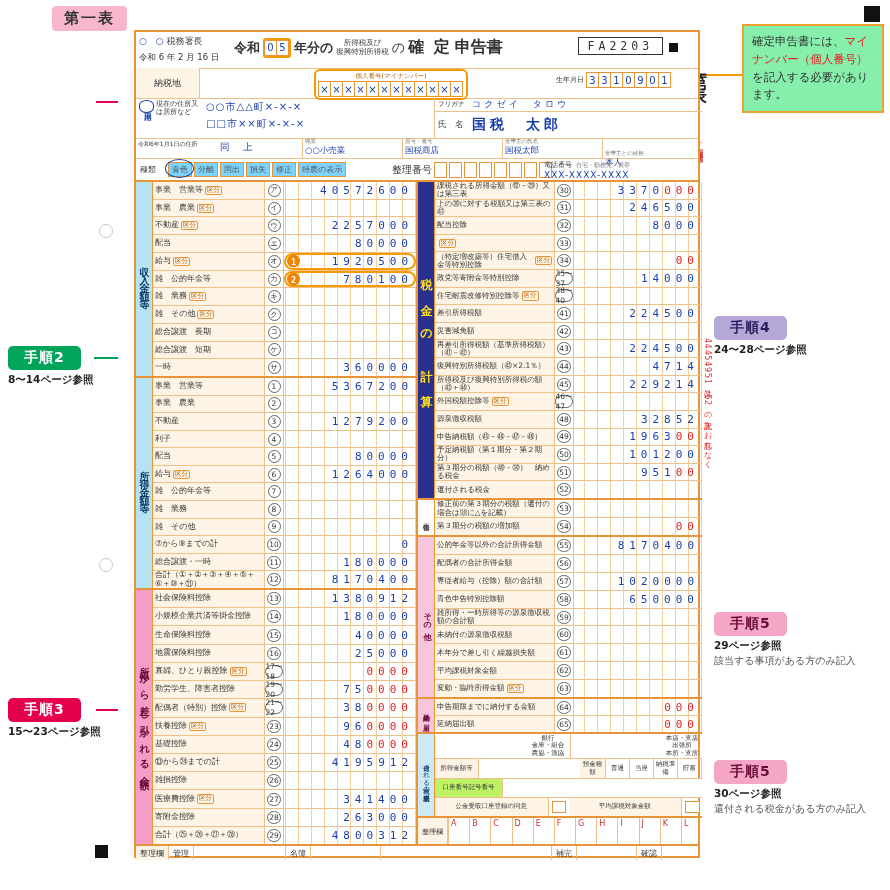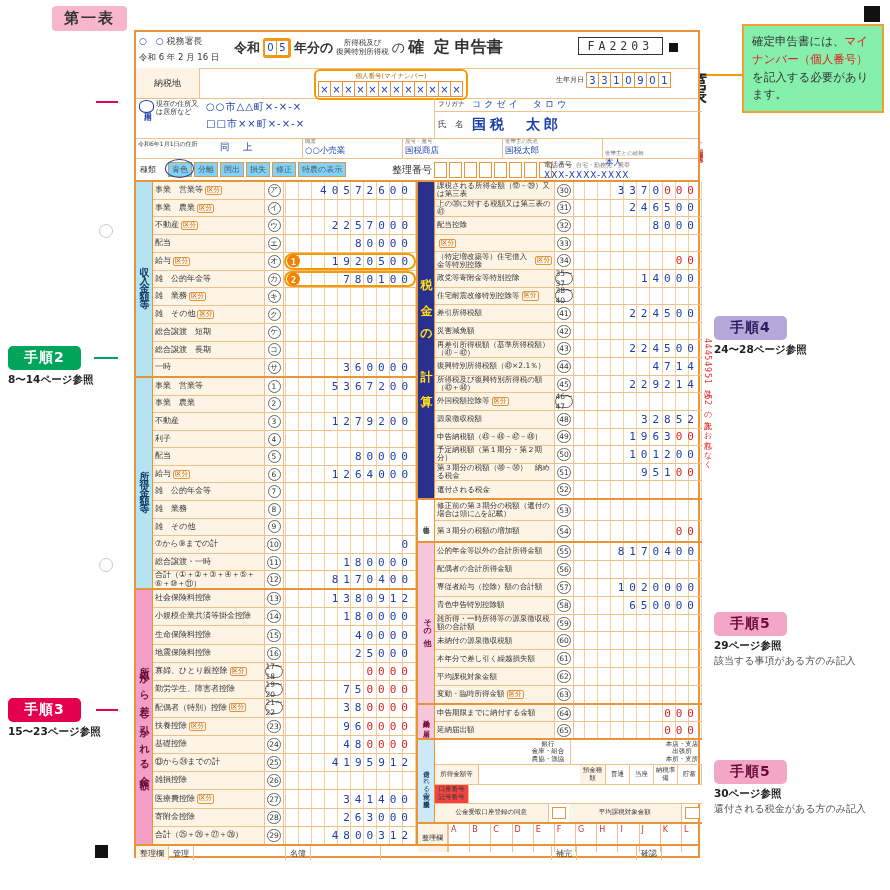--- a/index.html
+++ b/index.html
@@ -368,35 +368,35 @@
               </div>
             <div class="rn">
                 <span class="circ">ク</span>
               </div>
             <div class="rv">
                 <span class="val"></span>
               </div>
           </div>
             <div class="row">
             <div class="rl">
+                <span class="lab">総合譲渡　長期</span>
+              </div>
+            <div class="rn">
+                <span class="circ">コ</span>
+              </div>
+            <div class="rv">
+                <span class="val"></span>
+              </div>
+          </div>
+            <div class="row">
+            <div class="rl">
                 <span class="lab">総合譲渡　短期</span>
               </div>
             <div class="rn">
                 <span class="circ">ケ</span>
-              </div>
-            <div class="rv">
-                <span class="val"></span>
-              </div>
-          </div>
-            <div class="row">
-            <div class="rl">
-                <span class="lab">総合譲渡　長期</span>
-              </div>
-            <div class="rn">
-                <span class="circ">コ</span>
               </div>
             <div class="rv">
                 <span class="val"></span>
               </div>
           </div>
             <div class="row">
             <div class="rl">
                 <span class="lab">一時</span>
               </div>
             <div class="rn">
@@ -921,21 +921,21 @@
               </div>
             <div class="rn">
                 <span class="circ">52</span>
               </div>
             <div class="rv">
                 <span class="val"></span>
               </div>
           </div>
           </div>
       </div>
-      <div class="sec" style="height:43px">
+      <div class="sec" style="height:37px">
         <div class="vh vh-white">修正申告</div>
         <div class="rows">
             <div class="row">
             <div class="rl">
                 <span class="lab">修正前の第３期分の税額（還付の場合は頭に△を記載）</span>
               </div>
             <div class="rn">
                 <span class="circ">53</span>
               </div>
             <div class="rv">
@@ -1113,21 +1113,21 @@
             <div class="rf-blank"></div>
             <div class="rf-cell" style="width:26px;background:#fdf4e6">預金種類</div>
             <div style="display:flex;width:96px">
                 <span class="rf-cell" style="flex:1">普通</span>
                 <span class="rf-cell" style="flex:1">当座</span>
                 <span class="rf-cell" style="flex:1">納税準備</span>
                 <span class="rf-cell" style="flex:1">貯蓄</span>
               </div>
           </div>
           <div class="rf-row">
-            <div class="rf-cell" style="width:34px;background:#ef4444">口座番号記号番号</div>
+            <div class="rf-cell" style="width:68px;background:#bef264">口座番号記号番号</div>
             <div class="rf-blank"></div>
           </div>
           <div class="rf-row" style="flex:0 0 18px">
             <div class="rf-cell" style="flex:1;background:#fdf4e6">公金受取口座登録の同意</div>
             <span class="cbox" style="align-self:center"></span>
             <div class="rf-cell" style="flex:1;background:#fdf4e6">平均課税対象金額</div>
             <span class="cbox" style="align-self:center;border-right:none"></span>
           </div>
         </div>
       </div>

